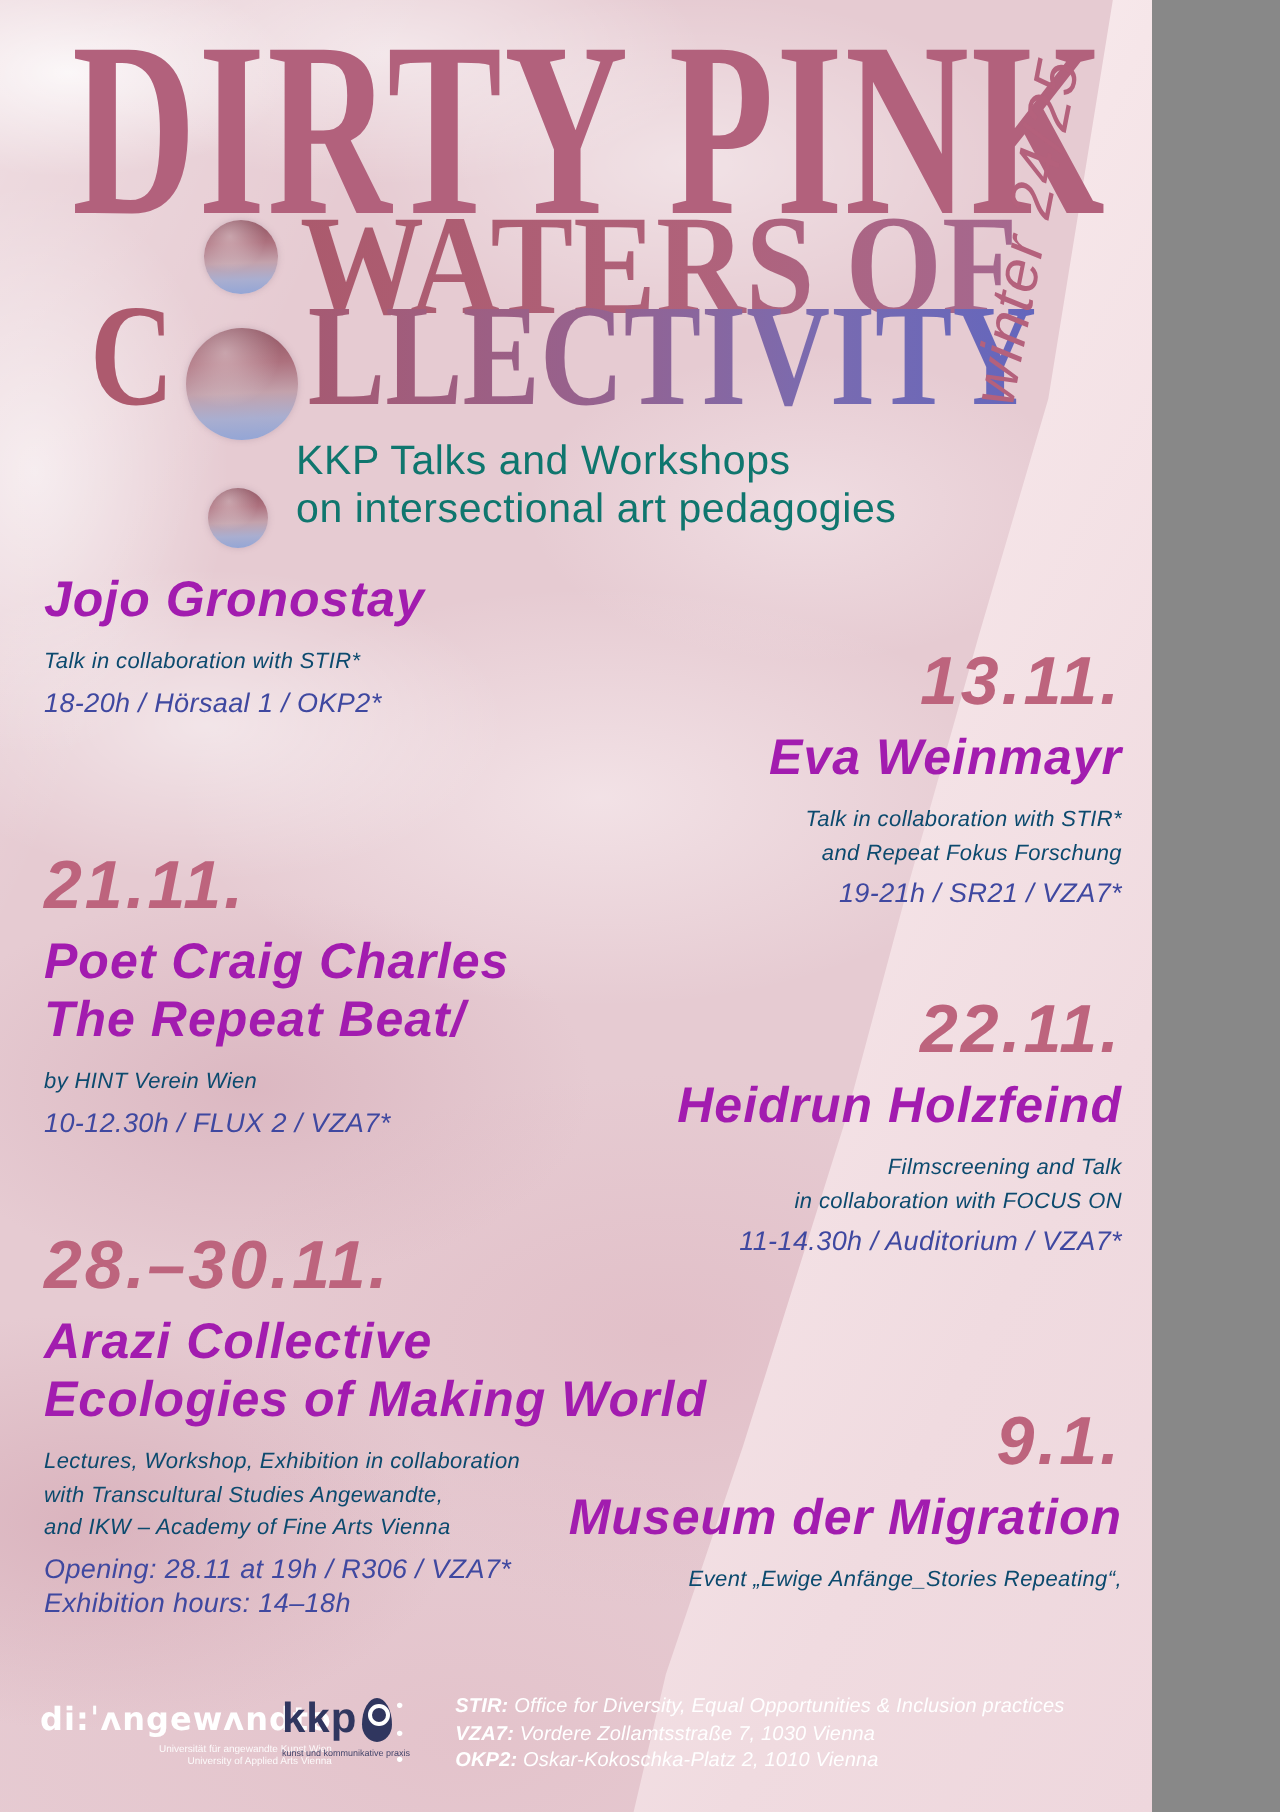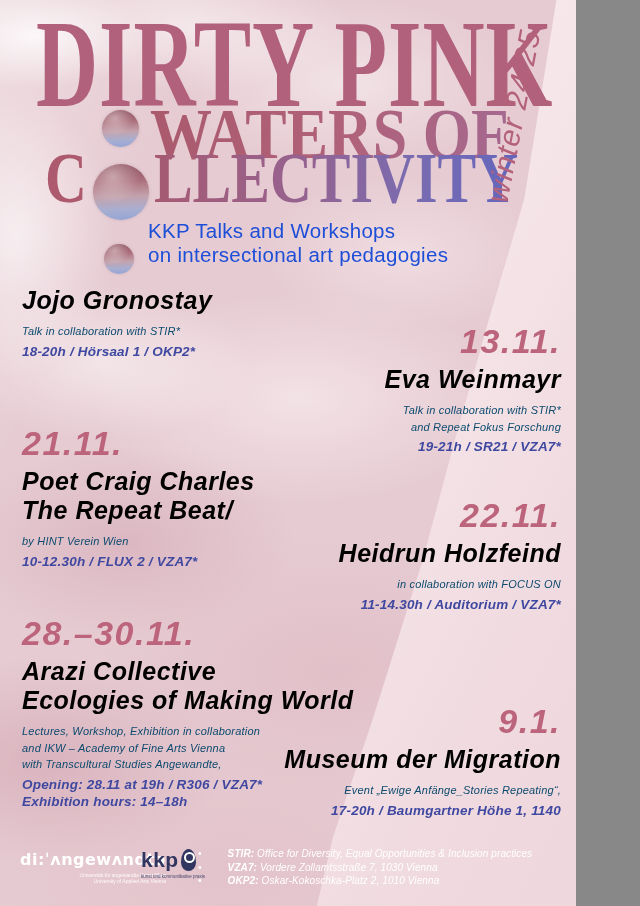--- a/index.html
+++ b/index.html
@@ -68,32 +68,32 @@
     background:
       radial-gradient(circle at 35% 22%, rgba(255,255,255,.4), transparent 48%),
       linear-gradient(178deg,#8e5260 0%,#ad717e 32%,#c3a2ac 58%,#a9aed0 80%,#92a5d6 100%);
     box-shadow:0 0 3px rgba(150,120,140,.35);}
   .orb3{left:104px; top:244px; width:30px; height:30px;}
   .winter{
     position:absolute; top:99px; right:-38px; width:200px; text-align:center;
     transform:rotate(-79deg); font-style:italic; font-size:30px; letter-spacing:1px; color:#b4617c;
   }
   .subtitle{
-    position:absolute; left:148px; top:219px; color:#1d4ed8;
+    position:absolute; left:148px; top:219px; color:#0f766e;
     font-size:20.5px; line-height:24px; letter-spacing:.3px; font-weight:500;
   }
 
   
   .event{position:absolute; white-space:nowrap;}
   .event.right{text-align:right; right:15px;}
   .event.left{left:22px;}
   .date{font-style:italic; font-weight:700; font-size:34px; line-height:1; letter-spacing:1.5px; color:#bd647d; margin-bottom:7px;}
-  .name{font-style:italic; font-weight:700; font-size:25px; line-height:29px; letter-spacing:.5px; color:#000000;}
+  .name{font-style:italic; font-weight:700; font-size:25px; line-height:29px; letter-spacing:.5px; color:#a21caf;}
   .desc{font-style:italic; font-size:11px; line-height:16.5px; letter-spacing:.2px; color:#0c4a6e; margin-top:8px;}
-  .info{font-style:italic; font-weight:700; font-size:13.5px; line-height:17px; letter-spacing:.2px; color:#3f48a0; margin-top:3px;}
+  .info{font-style:italic; font-weight:400; font-size:13.5px; line-height:17px; letter-spacing:.2px; color:#3f48a0; margin-top:3px;}
 
   
   .angewandte{position:absolute; left:20px; top:850px; color:#ffffff;}
   .angewandte .main{font-family:"DejaVu Sans",sans-serif; font-size:16px; font-weight:700; letter-spacing:.5px;}
   .angewandte .sub{font-size:5px; line-height:6px; opacity:.9; text-align:right; margin-top:3px;}
   .kkp{position:absolute; left:141px; top:849px; color:#30365f;}
   .kkp .row{display:flex; align-items:flex-end;}
   .kkp .main{font-size:21px; font-weight:700; letter-spacing:.5px; line-height:22px;}
   .kkp-pin{width:15px; height:22px; margin-left:2px; position:relative;
     background:#30365f; border-radius:50% 50% 50% 50% / 60% 60% 40% 40%;}
@@ -163,22 +163,22 @@
     </div>
 
     <div class="event left" style="top:616px">
       <div class="date">28.–30.11.</div>
       <div class="name">
         <div>Arazi Collective</div>
         <div>Ecologies of Making World</div>
       </div>
       <div class="desc">
         <div>Lectures, Workshop, Exhibition in collaboration</div>
+        <div>with Transcultural Studies Angewandte,</div>
         <div>and IKW – Academy of Fine Arts Vienna</div>
-        <div>with Transcultural Studies Angewandte,</div>
       </div>
       <div class="info">
         <div>Opening: 28.11 at 19h / R306 / VZA7*</div>
         <div>Exhibition hours: 14–18h</div>
       </div>
     </div>
 
     <div class="event right" style="top:324px">
       <div class="date">13.11.</div>
       <div class="name">Eva Weinmayr</div>
@@ -188,35 +188,33 @@
       </div>
       <div class="info">
         <div>19-21h / SR21 / VZA7*</div>
       </div>
     </div>
 
     <div class="event right" style="top:498px">
       <div class="date">22.11.</div>
       <div class="name">Heidrun Holzfeind</div>
       <div class="desc">
+        <div>Filmscreening and Talk</div>
         <div>in collaboration with FOCUS ON</div>
       </div>
       <div class="info">
         <div>11-14.30h / Auditorium / VZA7*</div>
       </div>
     </div>
 
     <div class="event right" style="top:704px">
       <div class="date">9.1.</div>
       <div class="name">Museum der Migration</div>
       <div class="desc">
         <div>Event „Ewige Anfänge_Stories Repeating“,</div>
-      </div>
-      <div class="info">
-        <div>17-20h / Baumgartner Höhe 1, 1140</div>
       </div>
     </div>
 
     <div class="angewandte">
       <div class="main">di:ˈʌngewʌndtə</div>
       <div class="sub">
         <div>Universität für angewandte Kunst Wien</div>
         <div>University of Applied Arts Vienna</div>
       </div>
     </div>

